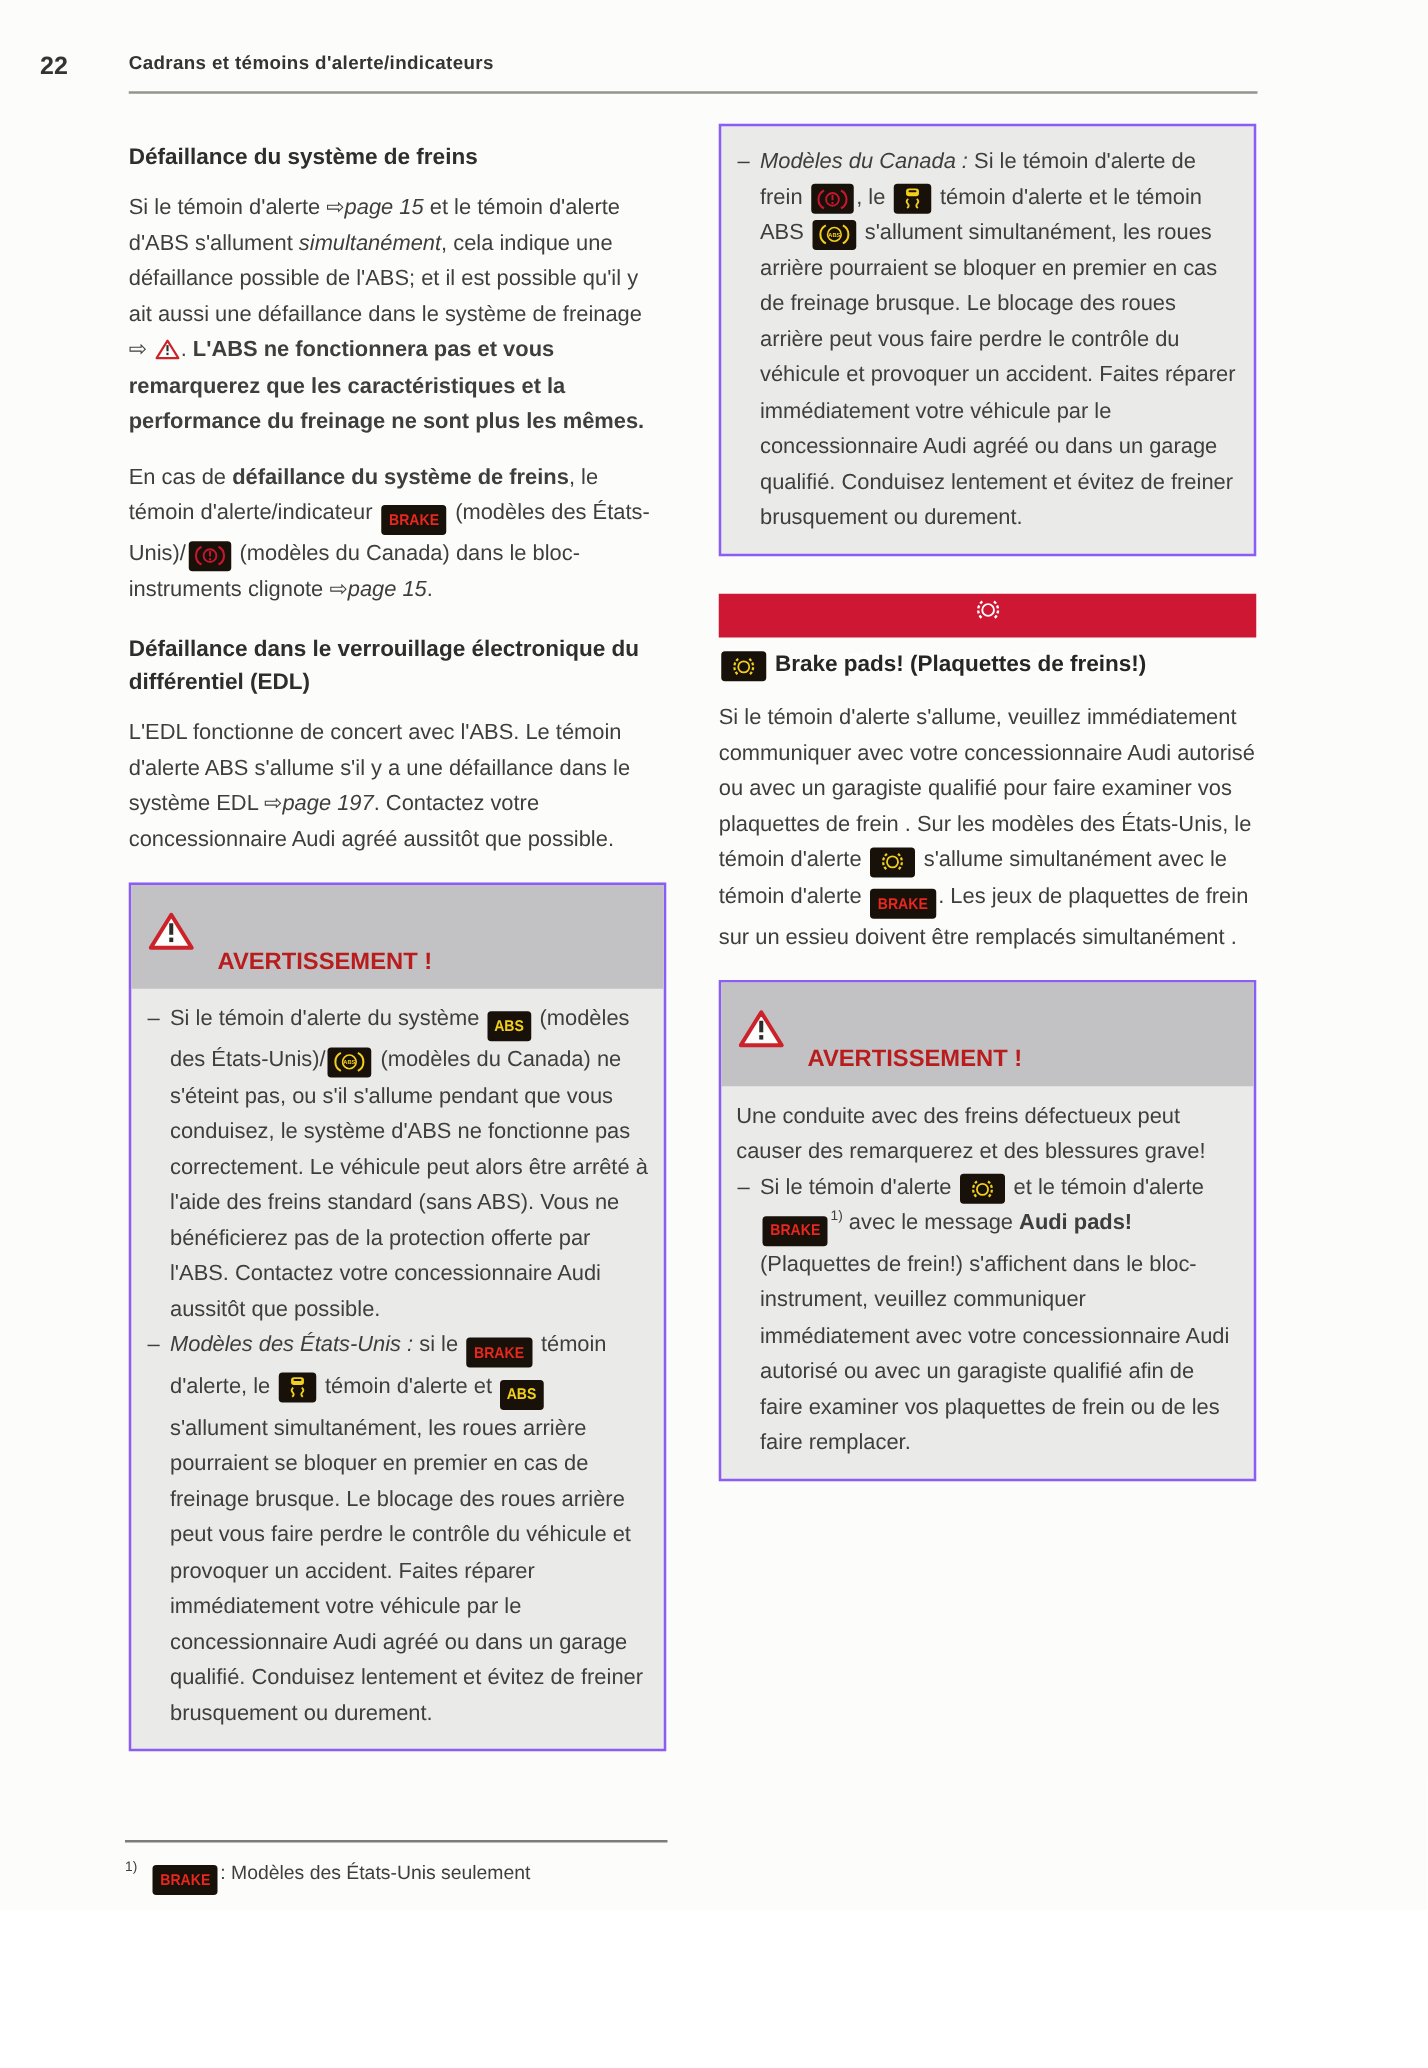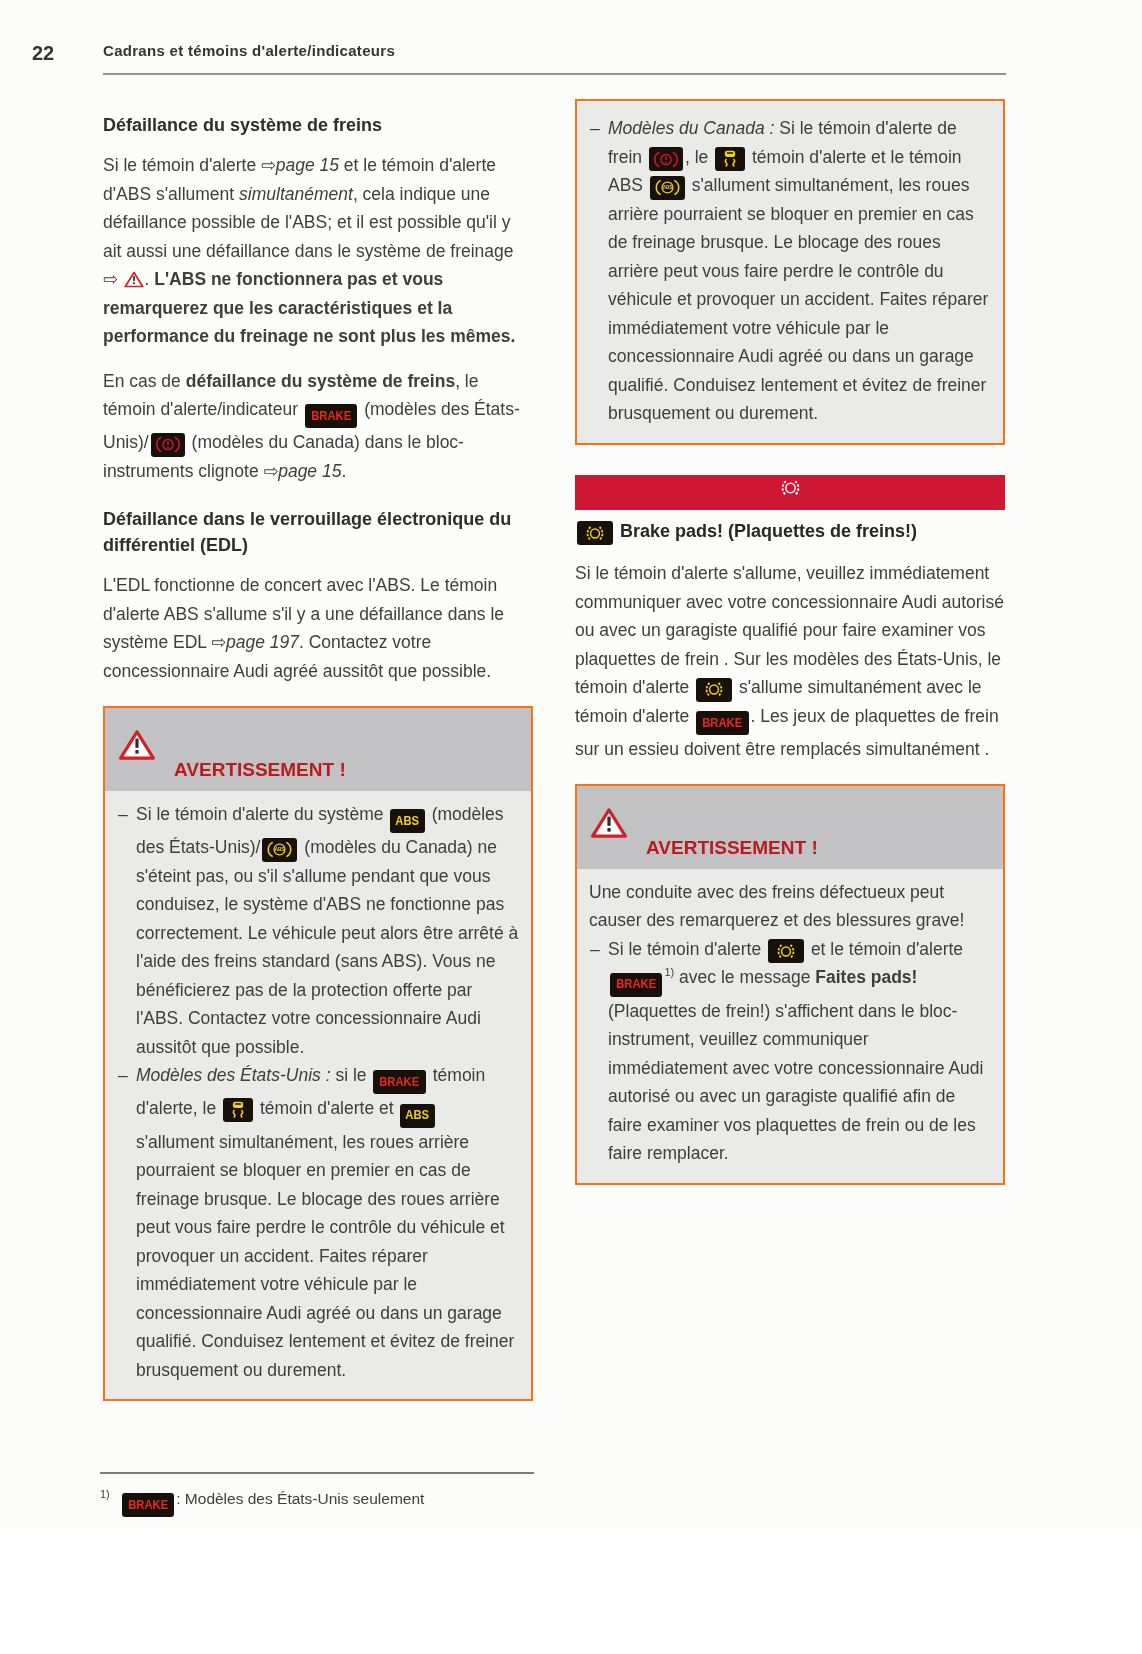--- a/index.html
+++ b/index.html
@@ -16,21 +16,21 @@
   .sect2{margin-top:21px;}
   .para{margin:0 0 16px;}
   .i{font-style:italic}
   .b{font-weight:bold}
   sup{font-size:11px;line-height:0;}
   .chip{display:inline-flex;align-items:center;justify-content:center;background:#181109;
         border-radius:3px;padding:12px 4px;margin:0 2px;vertical-align:-5px;height:21px;
         box-sizing:border-box;line-height:1;}
   .chip .ct{font-weight:bold;font-size:12.5px;transform:scaleX(.9);white-space:nowrap;}
   .isvg{vertical-align:-3px;margin:0 1px;}
-  .warnbox{border:2px solid #f97316;background:#eaeae8;margin-top:21px;}
+  .warnbox{border:2px solid #8b5cf6;background:#eaeae8;margin-top:21px;}
   .warnhead{background:#c2c2c4;display:flex;align-items:center;gap:17px;padding:6px 12px;}
   .wtitle{font-size:19px;font-weight:bold;color:#b91c1c;margin-top:42px;}
   .warnbody{padding:9px 12px 15px 12px;}
   .bullet{position:relative;padding-left:19px;}
   .bullet::before{content:"–";position:absolute;left:1px;top:0;}
   .intro{margin:0;}
   .banner{margin-top:30px;background:#cd1733;color:#ffffff;display:flex;align-items:center;
           gap:10px;padding:2px 10px;height:35px;box-sizing:border-box;font-size:18.5px;
           font-weight:bold;flex-direction:column;}
   .subhead{margin-top:7px;font-size:18px;font-weight:bold;color:#262624;}
@@ -179,21 +179,21 @@
       <div class="warnbody">
         <div class="intro"><span>Une conduite avec des freins défectueux peut causer des remarquerez et des blessures grave!</span></div>
         <div class="bullet"><span>Si le témoin d'alerte </span><span class="chip">
               <svg class="isvg" width="26" height="17" viewBox="0 0 30 20">
                 <circle cx="15" cy="10" r="5.2" fill="none" stroke="#f2cf1d" stroke-width="1.7"></circle>
                 <path d="M9.8 2.4 A9.8 9.8 0 0 0 9.8 17.6" fill="none" stroke="#f2cf1d" stroke-width="2.1" stroke-dasharray="2.7 1.8"></path>
                 <path d="M20.2 2.4 A9.8 9.8 0 0 1 20.2 17.6" fill="none" stroke="#f2cf1d" stroke-width="2.1" stroke-dasharray="2.7 1.8"></path>
               </svg>
             </span><span> et le témoin d'alerte </span><span class="chip">
               <span class="ct" style="color:#e8271f">BRAKE</span>
-            </span><sup>1)</sup><span> avec le message </span><span class="b">Faites pads!</span><span> (Plaquettes de frein!) s'affichent dans le bloc-instrument, veuillez communiquer immédiatement avec votre concessionnaire Audi autorisé ou avec un garagiste qualifié afin de faire examiner vos plaquettes de frein ou de les faire remplacer.</span></div>
+            </span><sup>1)</sup><span> avec le message </span><span class="b">Audi pads!</span><span> (Plaquettes de frein!) s'affichent dans le bloc-instrument, veuillez communiquer immédiatement avec votre concessionnaire Audi autorisé ou avec un garagiste qualifié afin de faire examiner vos plaquettes de frein ou de les faire remplacer.</span></div>
       </div>
     </section>
   </div>
 
   <div class="footnote">
     <div class="fnrule"></div>
     <div class="fnline">
       <sup>1)</sup><span><span class="chip">
             <span class="ct" style="color:#e8271f">BRAKE</span>
           </span><span>: Modèles des États-Unis seulement</span></span>

